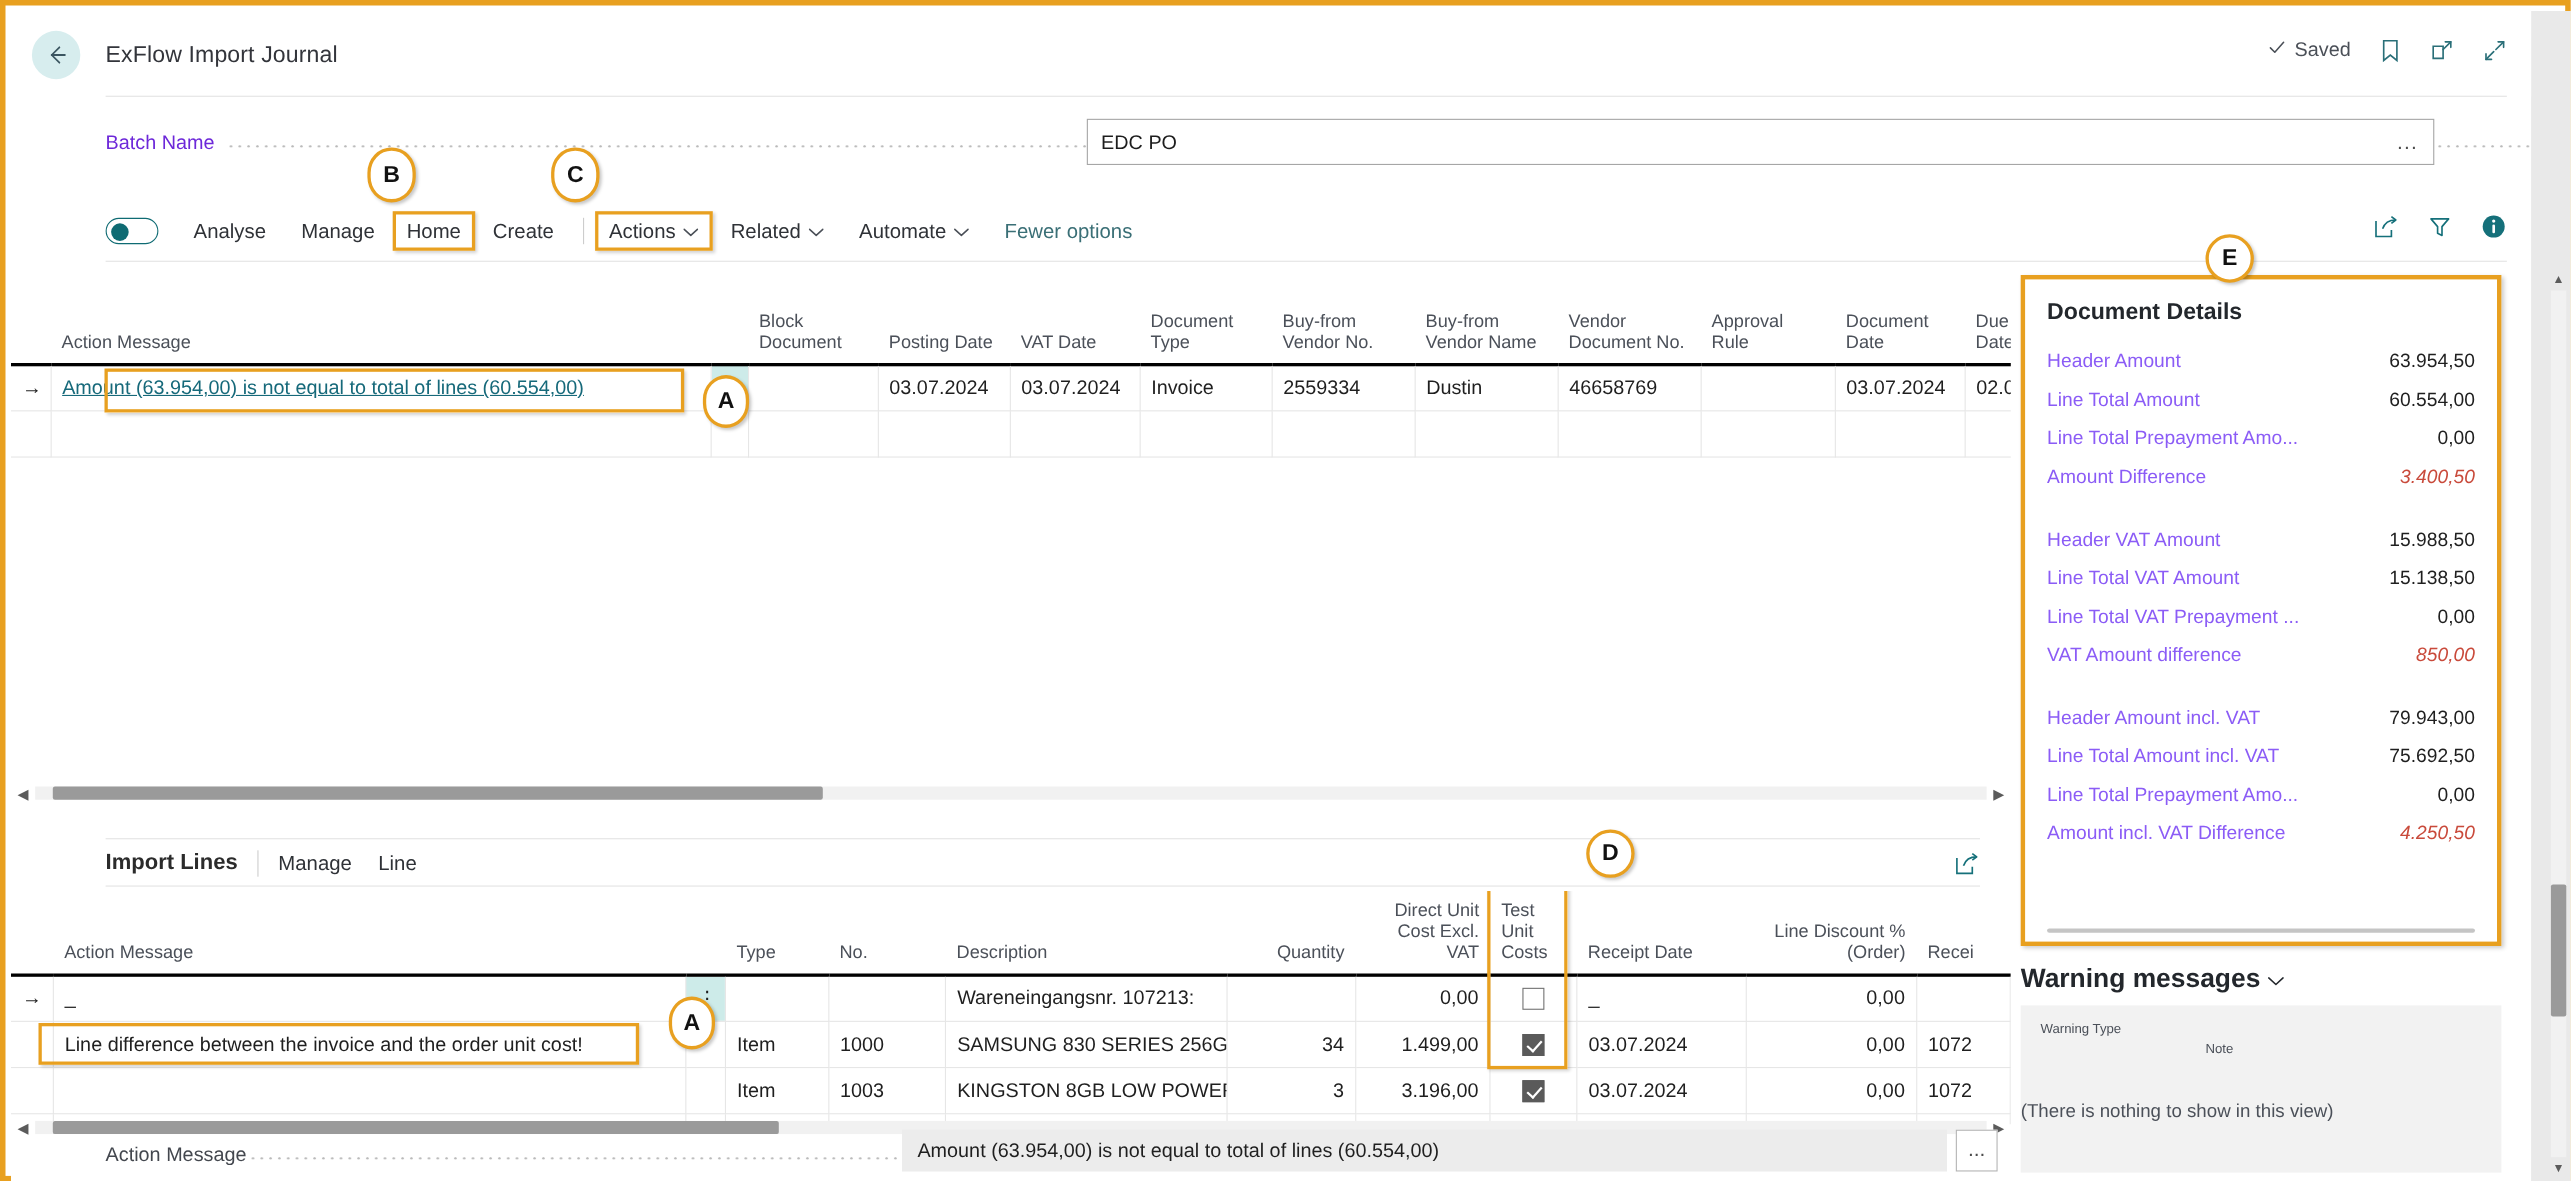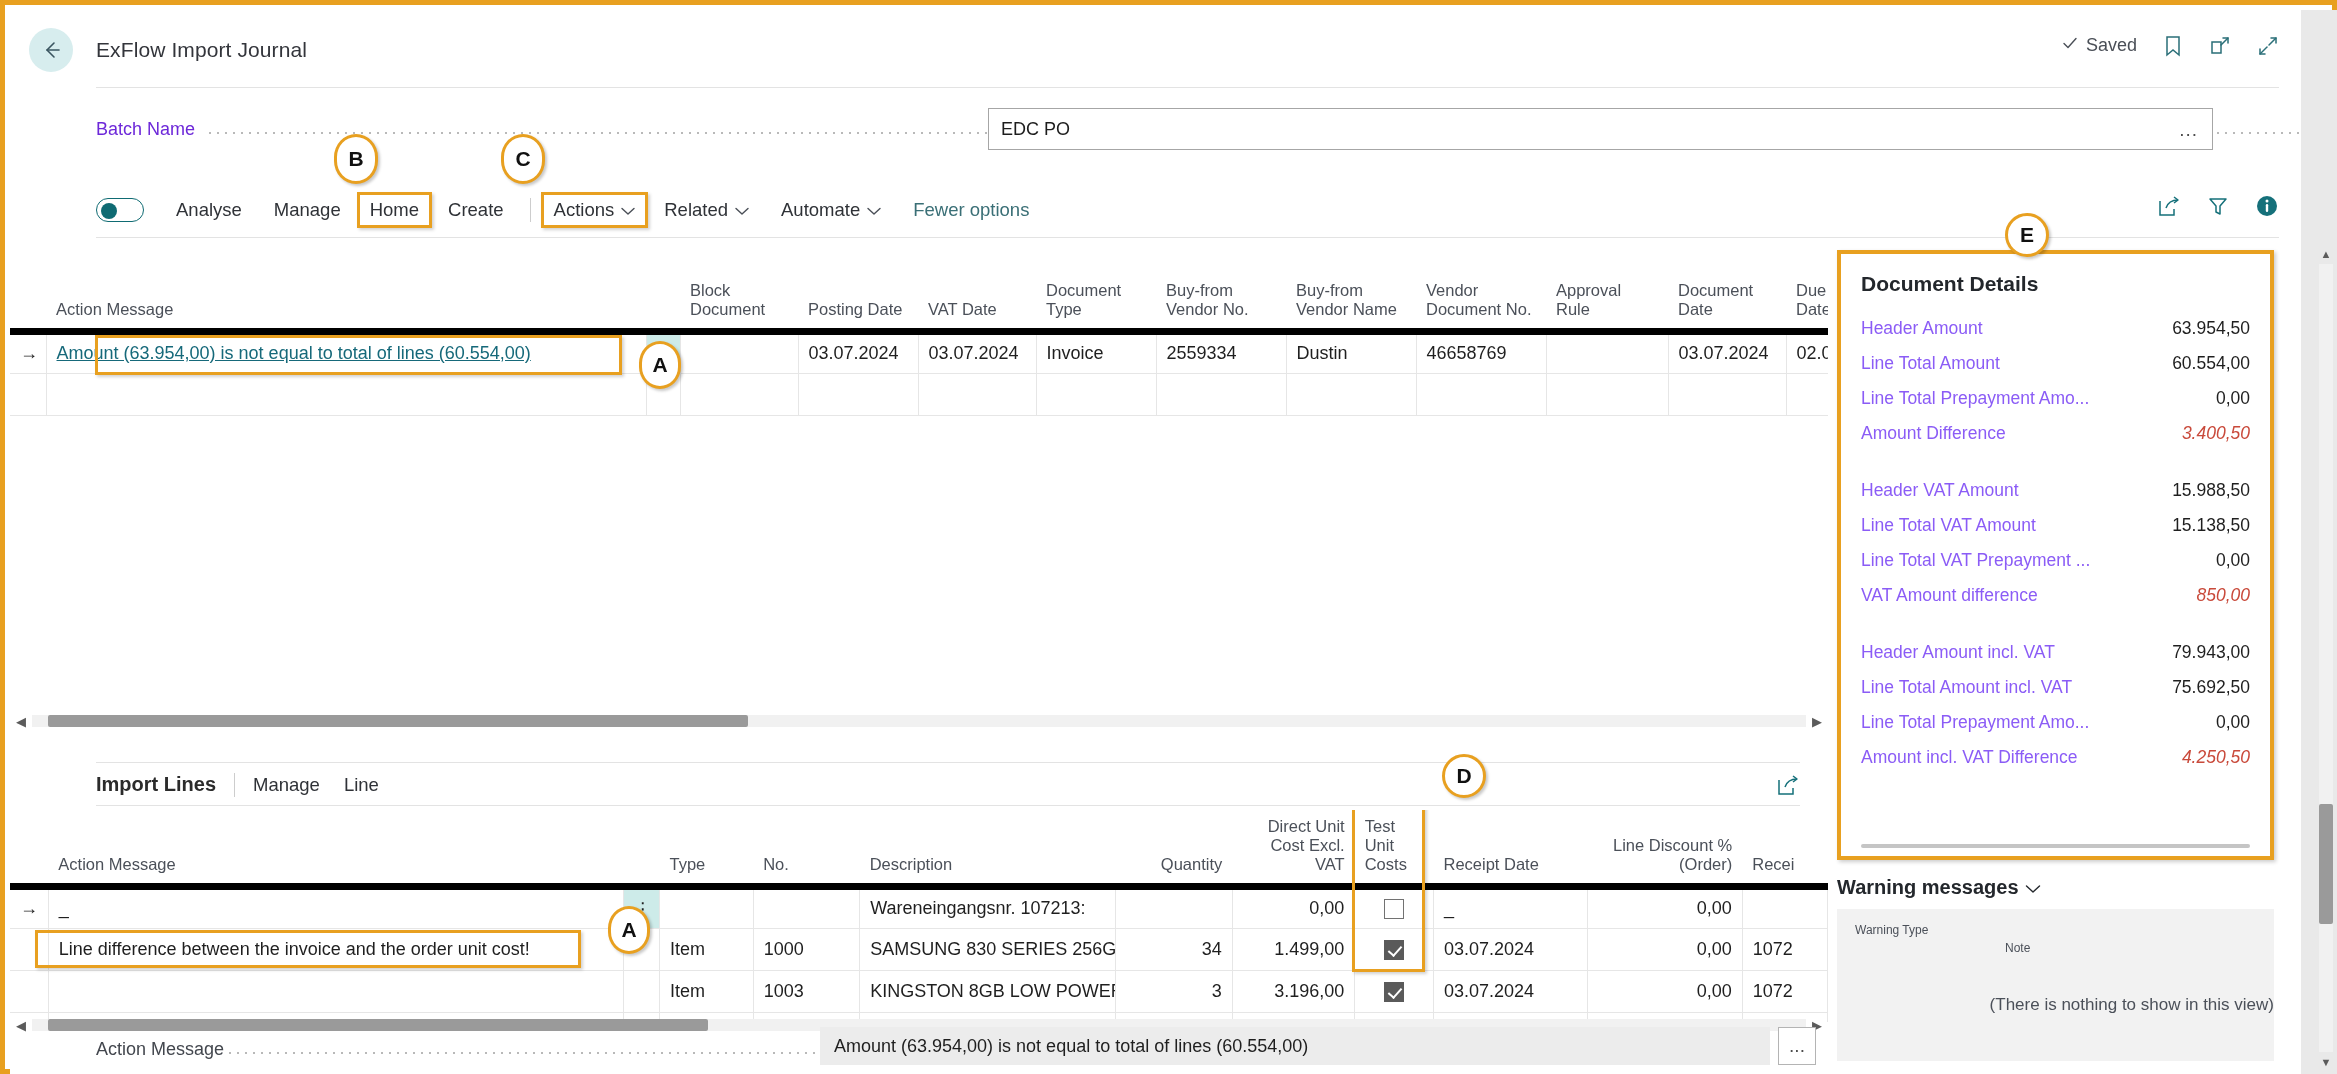--- a/index.html
+++ b/index.html
@@ -126,21 +126,21 @@
 
   
   .grid-wrap {
     position:absolute; left:0; top:245px; width:1818px; height:470px;
     overflow:hidden;
   }
   table.g { border-collapse:collapse; table-layout:fixed; }
   table.g th {
     font-weight:400; font-size:16.5px; color:#4b5059;
     text-align:left; vertical-align:bottom;
-    padding:0 10px 9px 10px; border-bottom:7px solid #000000;
+    padding:0 10px 9px 10px; border-bottom:3px solid #000000;
     height:76px;
   }
   table.g td {
     font-size:18px; color:#1f1f1f; padding:0 10px;
     height:42px; border-bottom:1px solid #e6e6e6;
     border-right:1px solid #e6e6e6;
     white-space:nowrap; overflow:hidden;
   }
   .cell-arrow { color:#30424f; font-size:19px; padding:0; text-align:center; border-right:none; }
   .cell-ellip {
@@ -230,26 +230,26 @@
   }
   .fb-k { color:#8b5cf6; white-space:nowrap;text-align:center; }
   .fb-v { color:#1f1f1f; }
   .fb-v.red { color:#c94a3b; font-style:italic; }
   .fb-gap { height:22px; }
   .fb-botline { position:absolute; left:20px; right:20px; bottom:8px; height:4px; background:#c5c5c5; border-radius:2px; }
 
   .warn {
     position:absolute; left:1827px; top:866px; width:437px; height:200px;
   }
-  .warn-title { font-size:20px; font-weight:bold; color:#23272c; display:flex; align-items:center; gap:6px; cursor:pointer; }
+  .warn-title { font-size:24px; font-weight:bold; color:#23272c; display:flex; align-items:center; gap:6px; cursor:pointer; }
   .warn-body { margin-top:10px; background:#f2f2f2; height:152px; position:relative; }
   .warn-hdr { display:flex; padding:14px 18px 0 18px; font-size:12px; color:#4b5059; }
   .warn-hdr .c1 { width:150px; line-height:1.25; }
   .warn-empty {
-    position:absolute; left:0; right:0; top:86px; text-align:right;
+    position:absolute; left:0; right:0; top:86px; text-align:left;
     font-size:17px; color:#4b5059;
   }
 
   
   .vsb {
     position:absolute; right:4px; top:238px; width:14px; height:820px;
   }
   .vsb-up, .vsb-dn { width:14px; text-align:center; color:#5b5b5b; font-size:11px; cursor:pointer; }
   .vsb-track { position:absolute; left:0; top:16px; bottom:16px; width:14px; background:#f1f1f1; }
   .vsb-thumb { position:absolute; left:0; width:14px; height:120px; background:#9a9a9a; border-radius:2px; }

